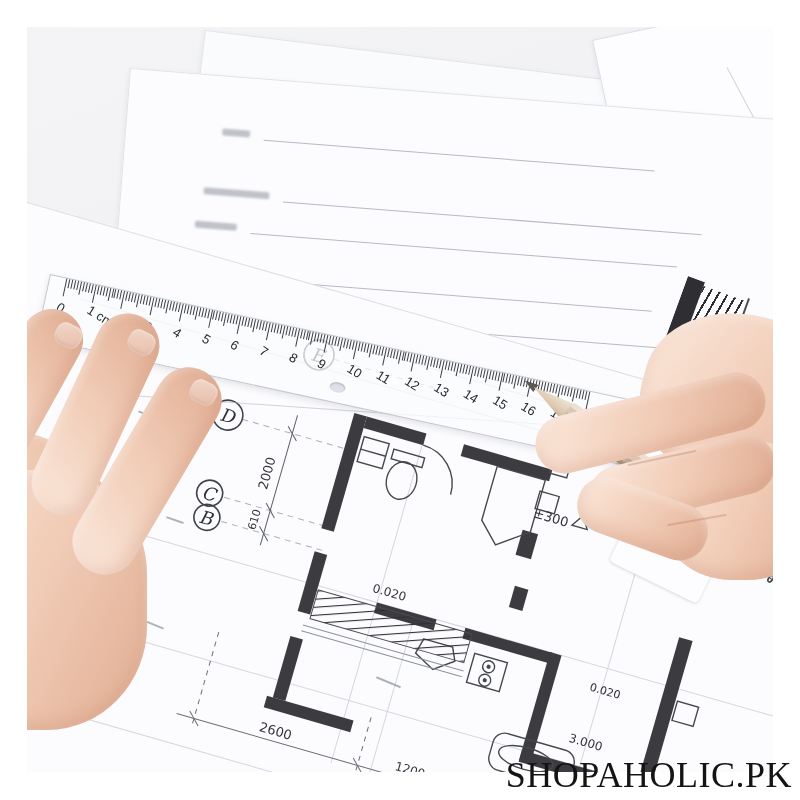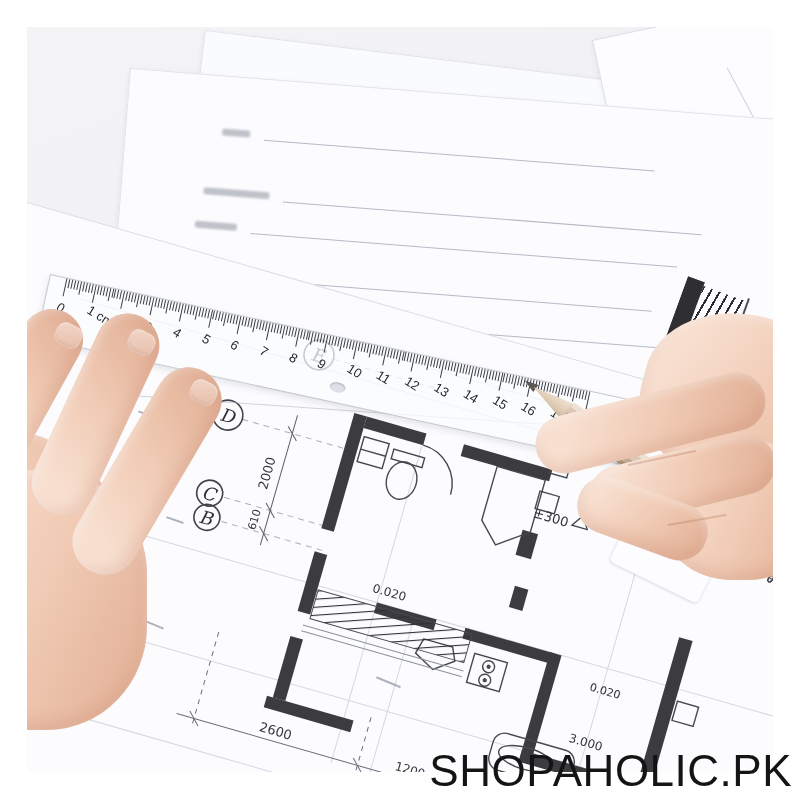--- a/index.html
+++ b/index.html
@@ -86,22 +86,22 @@
   .rh-f1{left:506px;top:367px;width:235px;height:58px;border-radius:30px;
          transform:rotate(-14deg);z-index:7;}
   .rh-f2{left:560px;top:423px;width:190px;height:60px;border-radius:30px;
          transform:rotate(-14deg);z-index:7;}
   .rh-thumb{left:548px;top:463px;width:135px;height:57px;border-radius:28px;
             transform:rotate(20deg);z-index:7;}
   .rh-palm{left:633px;top:413px;width:160px;height:140px;border-radius:45%;z-index:7;}
   .crease{position:absolute;height:2px;border-radius:2px;background:rgba(185,120,92,.35);z-index:8;}
 
   
-  .watermark{position:absolute;right:8px;bottom:4px;font-size:44px;letter-spacing:.5px;
-             color:#141414;z-index:10;font-family:Liberation Sans, sans-serif;}
+  .watermark{position:absolute;right:8px;bottom:4px;font-size:36px;letter-spacing:.5px;
+             color:#141414;z-index:10;font-family:Liberation Serif, serif;}
 </style>
 </head>
 <body>
 
 <div class="canvas">
   <div class="photo">
 
     <div class="sheet sheet-back"></div>
     <div class="sheet sheet-corner"></div>
     <div class="edge-line" style="left:205px;top:61px;width:490px;height:2px;transform:rotate(9deg);"></div>

